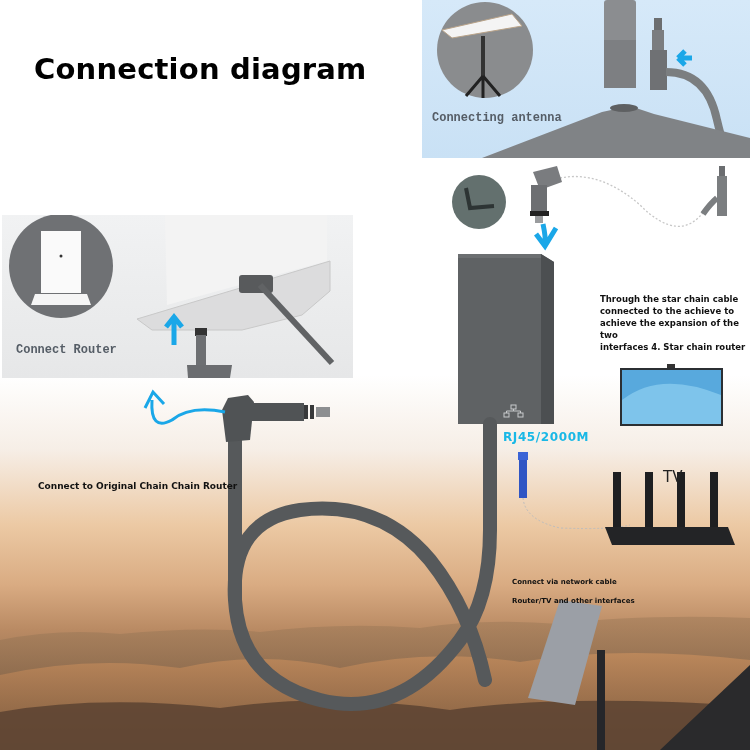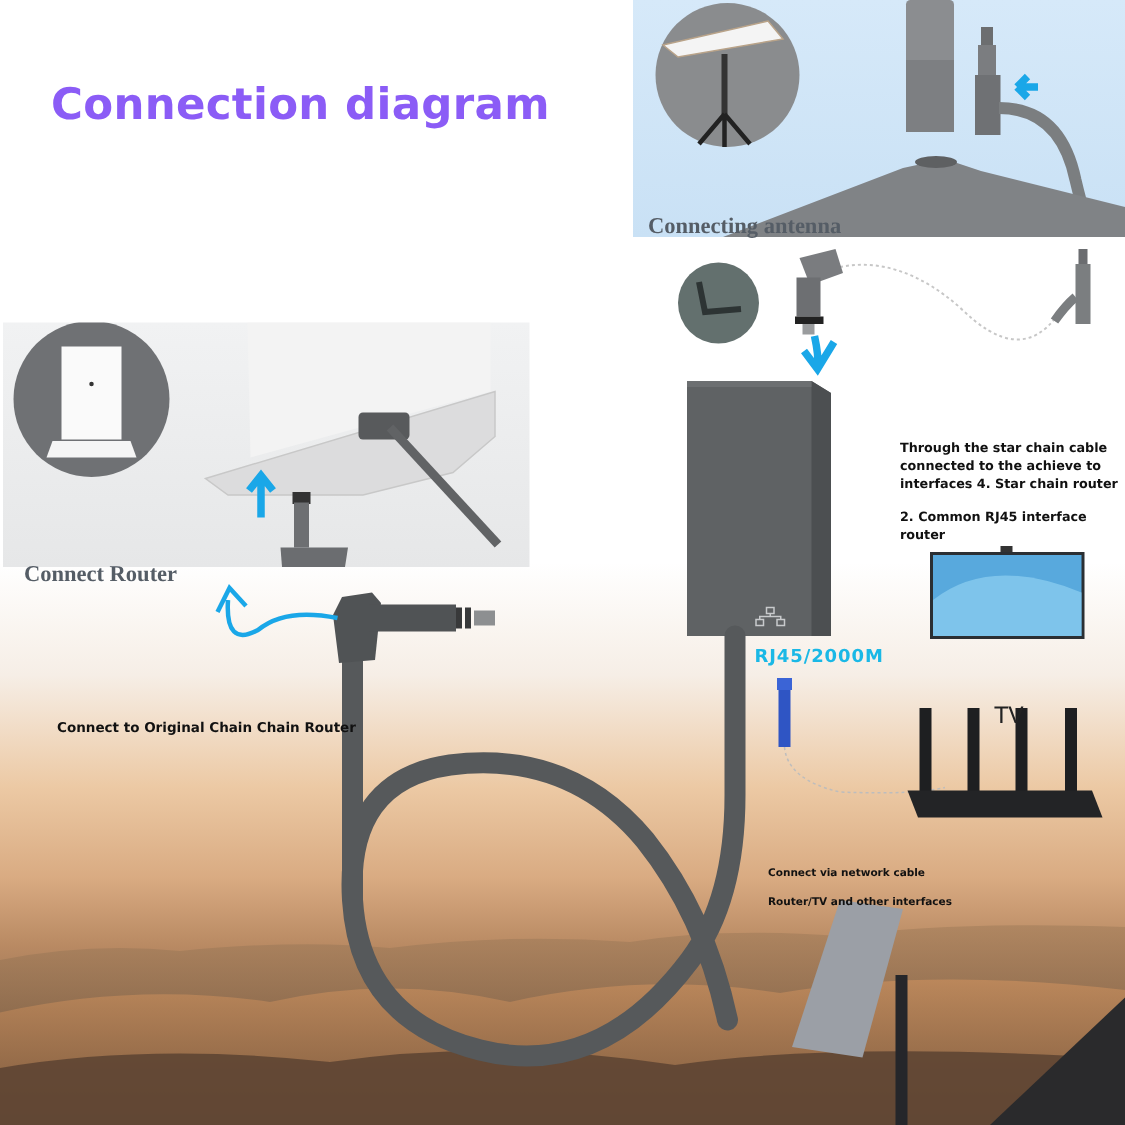--- a/index.html
+++ b/index.html
@@ -11,36 +11,35 @@
     .abs { position: absolute; }
     .bg-sky {
       left: 0; top: 0; width: 750px; height: 750px;
       background: linear-gradient(180deg, #ffffff 0%, #ffffff 50%, #f6eee6 60%, #ecc9a4 70%, #d9ab82 78%, #b98a63 84%, #8d6a4d 92%, #6e5440 100%);
     }
     .hills {
       left: 0; top: 0; width: 750px; height: 750px;
     }
     .title {
       left: 34px; top: 52px; font-size: 29px; font-weight: 700;
-      color: #8b5cf6; letter-spacing: 0.2px;
+      color: #000000; letter-spacing: 0.2px;
       font-family: "DejaVu Sans", sans-serif;
     }
     .panel-antenna {
       left: 422px; top: 0; width: 328px; height: 158px;
       background: linear-gradient(180deg, #d6e9f9 0%, #c9e1f5 100%);
     }
     .panel-router {
       left: 2px; top: 215px; width: 340px; height: 163px;
       background: linear-gradient(180deg, #f1f2f3 0%, #e6e7e8 100%);
       padding-left: 11px;
     }
     .label-dark {
-      color: #555d66; font-weight: 700; font-size: 15px;
-      font-family: Liberation Serif, serif;
-      margin-top: 32px;
+      color: #555d66; font-weight: 700; font-size: 12px;
+      font-family: Liberation Mono, monospace;
     }
     .label-black {
       color: #111; font-weight: 700; font-size: 8.5px; line-height: 12px;
       font-family: "DejaVu Sans", sans-serif;
       margin-top: 45px;
     }
     .rj45 {
       color: #1ab8e6; font-weight: 700; font-size: 12px; letter-spacing: 0.6px;
       font-family: "DejaVu Sans", sans-serif;
     }
@@ -173,22 +172,22 @@
   <rect x="710" y="472" width="8" height="58" fill="#1e1f21"></rect>
   <path d="M605 527 L728 527 L735 545 L612 545 Z" fill="#232426"></path>
 
   <path d="M560 600 L602 606 L575 705 L528 698 Z" fill="#9b9fa6"></path>
   <rect x="597" y="650" width="8" height="100" fill="#25262a"></rect>
 </svg>
 
 <div class="abs label-black" style="left:600px;top:248px;width:150px">
   <div>Through the star chain cable</div>
   <div>connected to the achieve to</div>
+  <div>achieve the expansion of the two</div>
   <div>interfaces 4. Star chain router</div>
-  <div style="margin-top:10px">2. Common RJ45 interface router</div>
 </div>
 
 <div class="abs label-black" style="left:38px;top:435px;font-size:9px">Connect to Original Chain Chain Router</div>
 
 <div class="abs rj45" style="left:503px;top:430px">RJ45/2000M</div>
 
 <div class="abs tv-label" style="left:663px;top:432px">TV</div>
 
 <div class="abs label-black" style="left:512px;top:531px;font-size:7px">Connect via network cable</div>
 <div class="abs label-black" style="left:512px;top:550px;font-size:7px">Router/TV and other interfaces</div>

